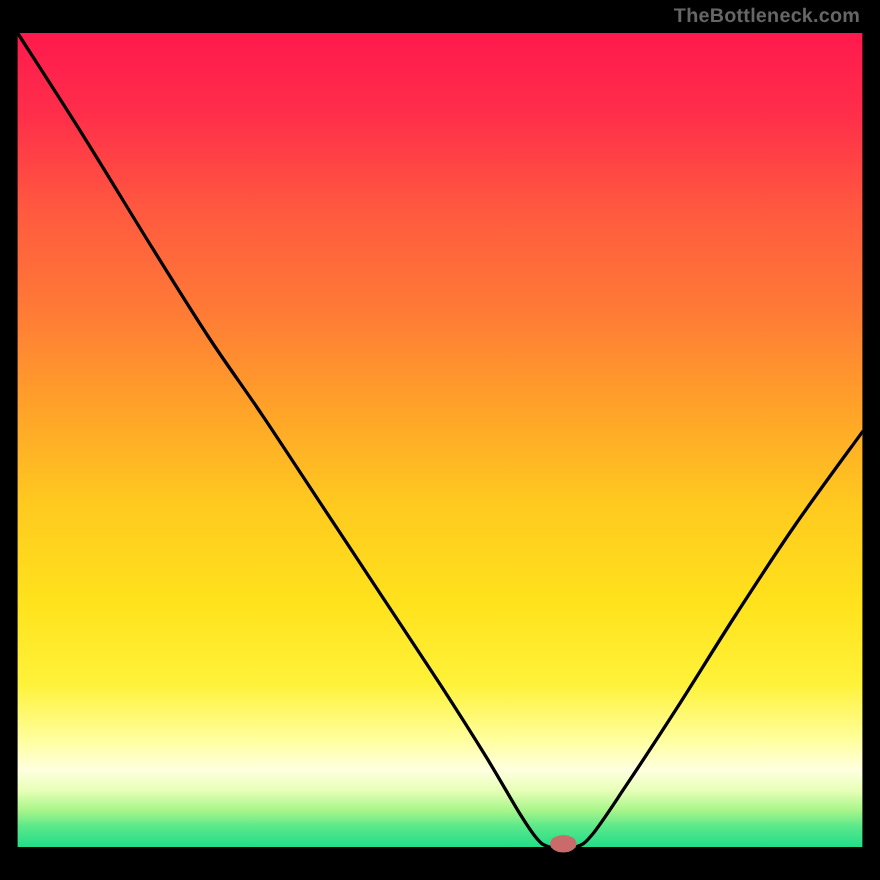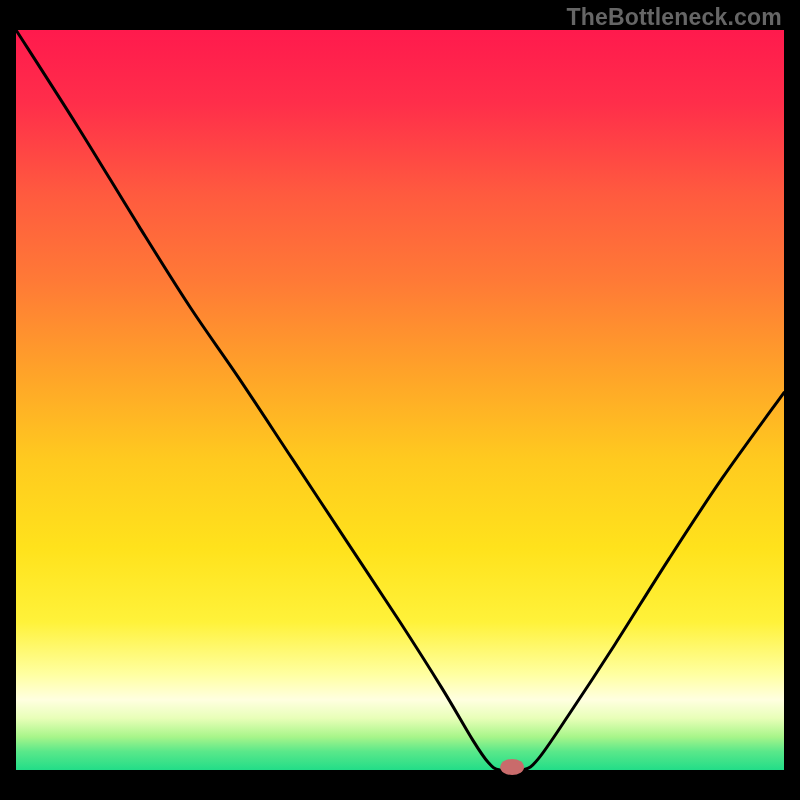--- a/index.html
+++ b/index.html
@@ -16,21 +16,21 @@
     height: 800px;
   }
   svg {
     display: block;
   }
   .watermark {
     position: absolute;
     top: 4px;
     right: 18px;
     font-family: Arial, Helvetica, sans-serif;
-    font-size: 23px;
+    font-size: 18px;
     font-weight: bold;
     color: #666;
     letter-spacing: 0.2px;
     user-select: none;
   }
 </style>
 </head>
 <body>
 
 <div class="chart-container">

